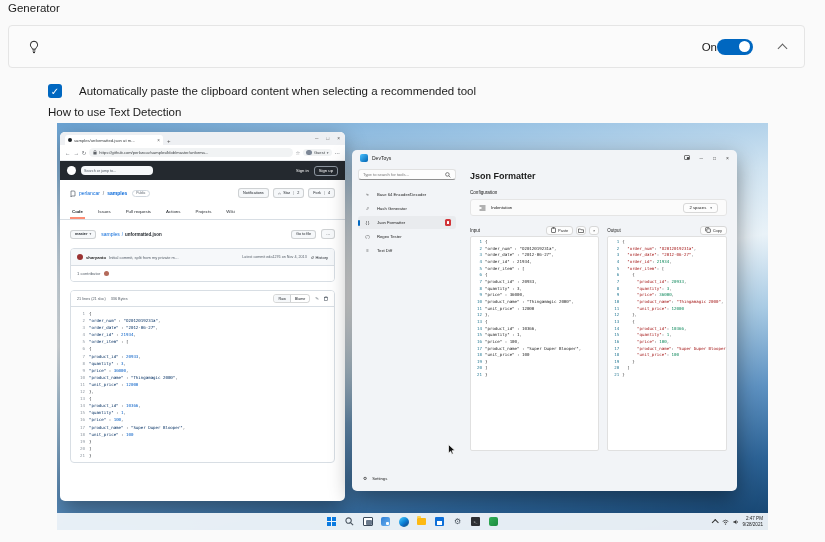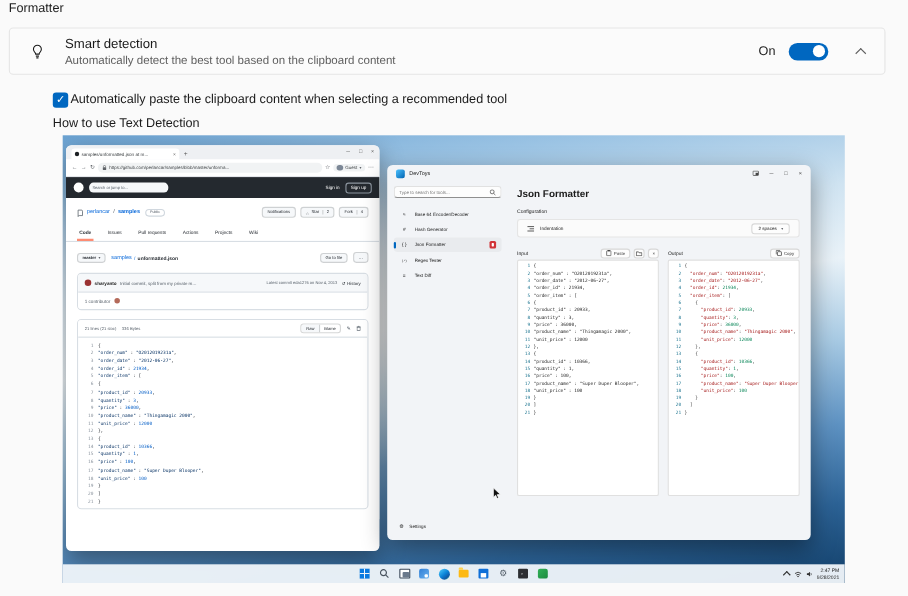--- a/index.html
+++ b/index.html
@@ -5,27 +5,27 @@
   html,body{margin:0;padding:0}
   body{width:825px;height:542px;background:#fafafa;font-family:"Liberation Sans","DejaVu Sans",sans-serif;color:#1b1b1b;position:relative;overflow:hidden}
   .spacer{flex:1}
   
   .sec-title{position:absolute;left:8px;top:2px;font-size:11.5px;color:#1b1b1b}
   .card{position:absolute;left:8px;top:25px;width:797px;height:43px;background:#fbfbfb;border:1px solid #e5e5e5;border-radius:4px;display:flex;align-items:center;padding:0 18px;box-sizing:border-box}
   .card .bulb{margin-right:18px;display:flex}
   .card-title{font-size:12px;color:#1b1b1b}
   .card-sub{font-size:10.5px;color:#5f5f5f;margin-top:2px}
   .card-right{margin-left:auto;display:flex;align-items:center}
-  .tog-label{font-size:11.5px;margin-right:12px}
+  .tog-label{font-size:11.5px;}
   .toggle{width:36px;height:16px;border-radius:9px;background:#0067c0;position:relative;display:inline-block}
   .toggle .knob{position:absolute;right:3px;top:2.5px;width:11px;height:11px;border-radius:50%;background:#fff}
   .chev-up{width:6px;height:6px;border-left:1.4px solid #5f5f5f;border-top:1.4px solid #5f5f5f;transform:rotate(45deg);margin-left:26px;margin-top:3px}
   .check-row{position:absolute;left:48px;top:84px;display:flex;align-items:center}
   .checkbox{width:14px;height:14px;border-radius:3px;background:#0067c0;color:#fff;font-size:10px;display:flex;align-items:center;justify-content:center}
-  .check-label{font-size:11.5px;margin-left:2px}
+  .check-label{font-size:11.5px;margin-left:17px}
   .howto{position:absolute;left:48px;top:106px;font-size:11.5px}
   
   .shot{position:absolute;left:57px;top:123px;width:711px;height:407px;overflow:hidden;background:
     radial-gradient(95% 55% at 36% 40%, rgba(255,255,255,.85), rgba(255,255,255,0) 62%),
     linear-gradient(171deg,#6ba3d3 0%,#9cc4e4 15%,#cfe3f1 30%,#e9f2f8 43%,#a9cbe4 57%,#5e92c2 72%,#2c6295 86%,#123f69 100%)}
   .win{position:absolute;background:#fff;border-radius:5px;box-shadow:0 8px 22px rgba(0,0,0,.42);overflow:hidden}
   
   .edge{left:3px;top:9px;width:285px;height:369px;display:flex;flex-direction:column}
   .tabstrip{height:13px;background:#eef0f3;display:flex;align-items:flex-end;padding:2px 5px 0;box-sizing:border-box}
   .tab{height:10px;width:98px;background:#fff;border-radius:3px 3px 0 0;display:flex;align-items:center;gap:2px;padding:0 3px;box-sizing:border-box}
@@ -139,34 +139,30 @@
   .ic-green{width:9px;height:9px;border-radius:2px;background:linear-gradient(135deg,#31b057,#1d8a3f)}
   .tray{position:absolute;right:5px;top:0;bottom:0;display:flex;align-items:center;gap:4px}
   .chev-up-sm{width:3.5px;height:3.5px;border-left:1px solid #333;border-top:1px solid #333;transform:rotate(45deg);margin-top:2px}
   .clock{font-size:4.6px;line-height:5.4px;text-align:right;color:#1b1b1b}
   
   .cursor{position:absolute;left:391px;top:318px}
 </style>
 </head>
 <body>
 
-<div class="sec-title">Formatter</div>
+<div class="sec-title">Generator</div>
 
 <div class="card">
   <span class="bulb">
     <svg width="14" height="14" viewBox="0 0 14 14">
         <path d="M7 1.2 a3.6 3.6 0 0 1 3.6 3.6 c0 1.5 -0.9 2.3 -1.5 3.1 c-0.3 0.4 -0.5 0.8 -0.5 1.3 h-3.2 c0 -0.5 -0.2 -0.9 -0.5 -1.3 c-0.6 -0.8 -1.5 -1.6 -1.5 -3.1 a3.6 3.6 0 0 1 3.6 -3.6 z" fill="none" stroke="#1b1b1b" stroke-width="1"></path>
         <line x1="5.6" y1="11" x2="8.4" y2="11" stroke="#1b1b1b" stroke-width="1"></line>
         <line x1="6" y1="12.6" x2="8" y2="12.6" stroke="#1b1b1b" stroke-width="1"></line>
       </svg>
   </span>
-  <div class="card-text">
-    <div class="card-title">Smart detection</div>
-    <div class="card-sub">Automatically detect the best tool based on the clipboard content</div>
-  </div>
   <div class="card-right">
     <span class="tog-label">On</span>
     <span class="toggle">
         <span class="knob"></span>
       </span>
     <span class="chev-up"></span>
   </div>
 </div>
 
 <div class="check-row">

